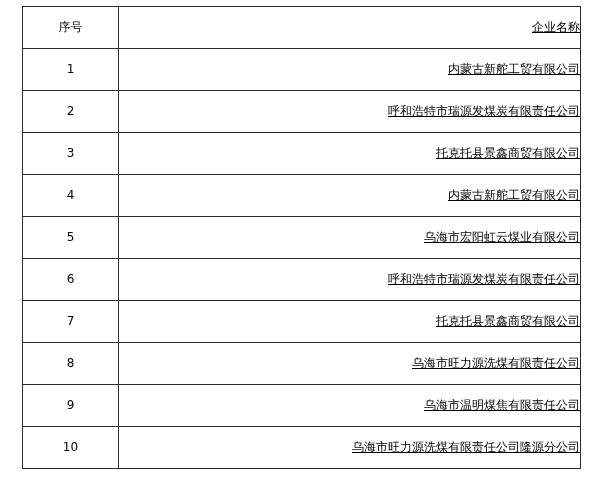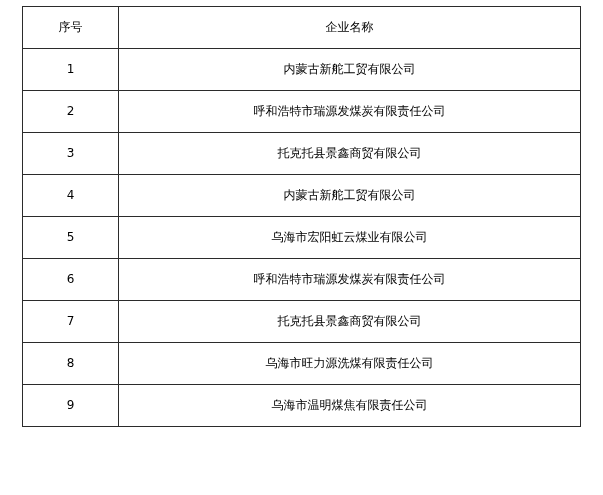--- a/index.html
+++ b/index.html
@@ -38,23 +38,24 @@
     font-weight: normal;
     font-size: 12px;
     line-height: 41px;
     vertical-align: middle;
   }
   td.idx, th.idx {
     text-align: center;
     font-size: 14px;
   }
   td.name, th.name {
-    text-align: center;
+    text-align: right;
     padding-left: 18px;
     font-size: 15px;
+    text-decoration: underline;
   }
   th.idx, th.name {
     font-size: 15px;
   }
   th.name {
     padding-left: 18px;
   }
 </style>
 </head>
 <body>
@@ -101,15 +102,19 @@
         <td class="name">托克托县景鑫商贸有限公司</td>
       </tr>
       <tr>
         <td class="idx">8</td>
         <td class="name">乌海市旺力源洗煤有限责任公司</td>
       </tr>
       <tr>
         <td class="idx">9</td>
         <td class="name">乌海市温明煤焦有限责任公司</td>
       </tr>
+      <tr>
+        <td class="idx">10</td>
+        <td class="name">乌海市旺力源洗煤有限责任公司隆源分公司</td>
+      </tr>
     </tbody>
   </table>
 </div>
 
 </body></html>

